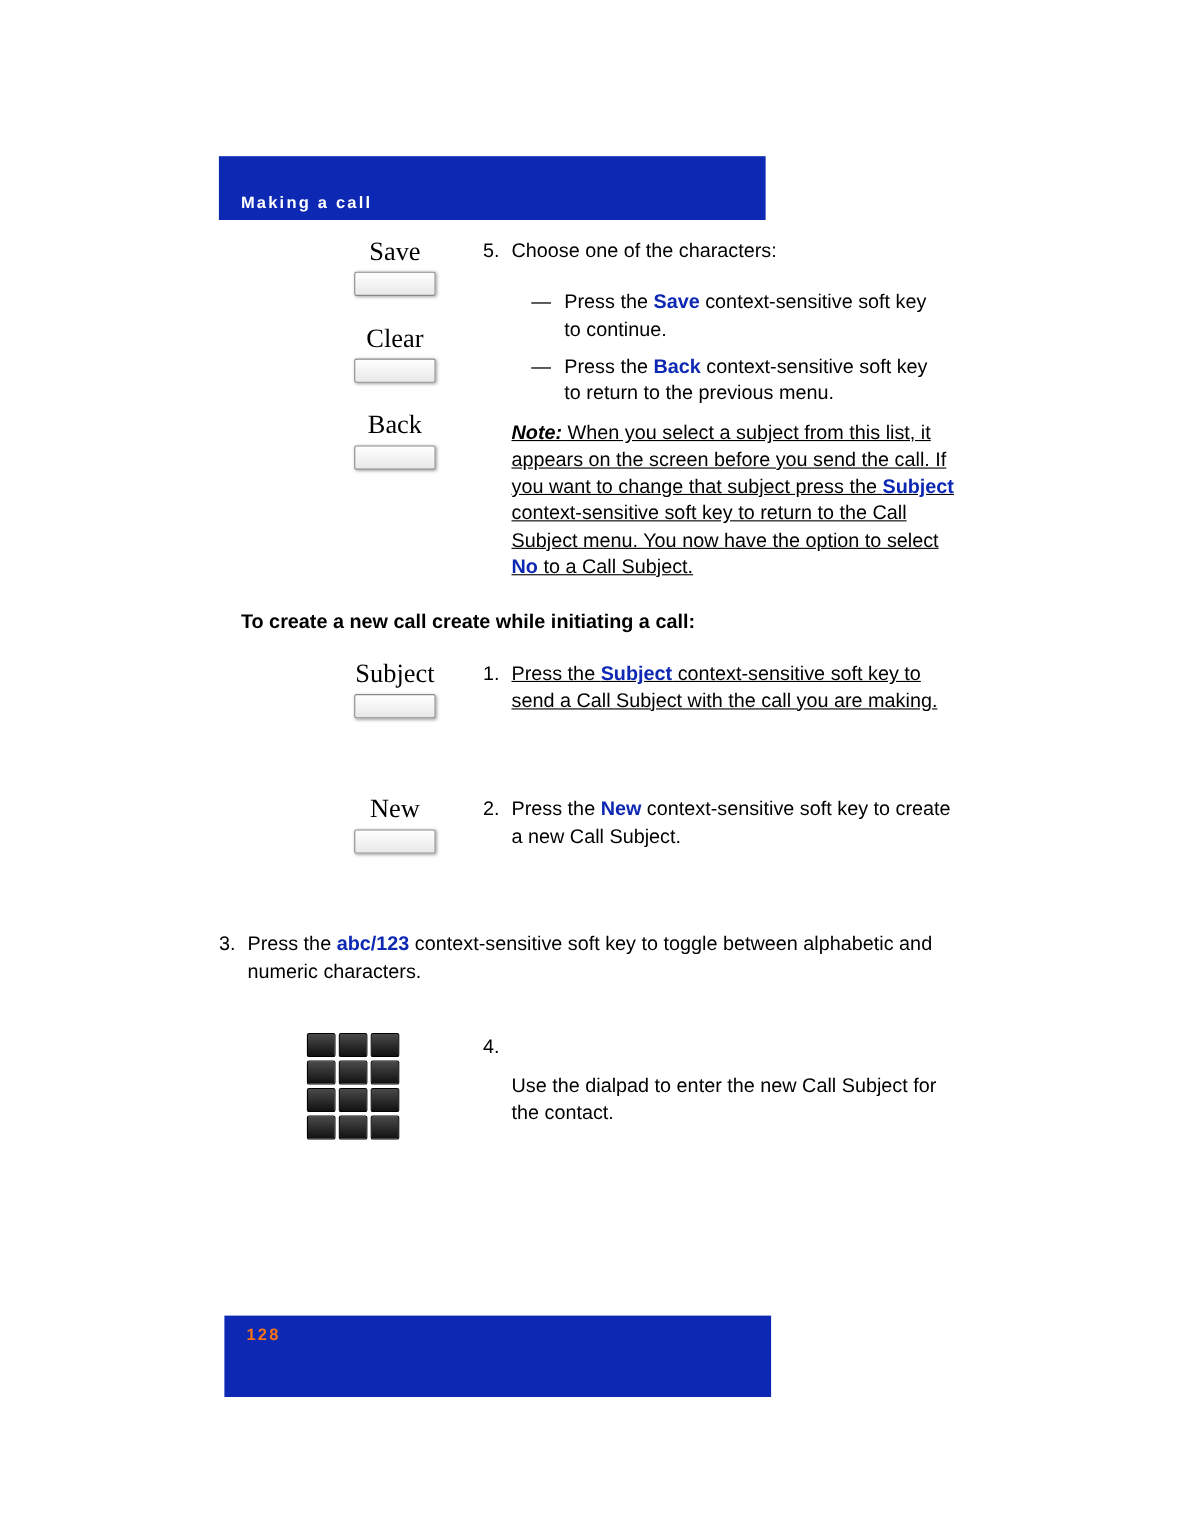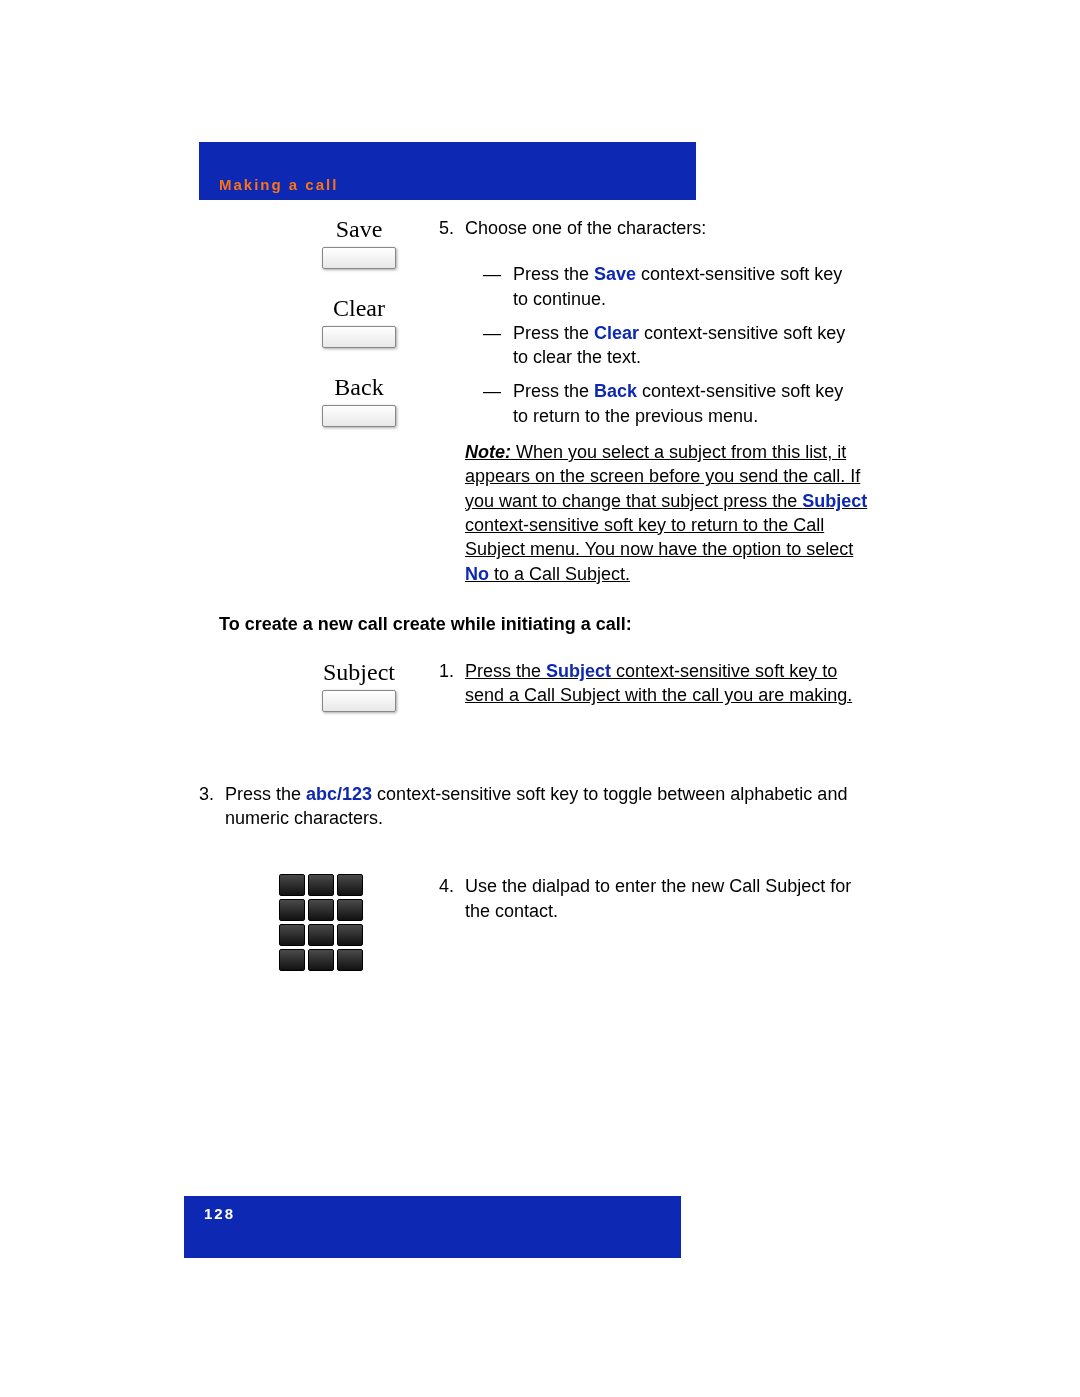--- a/index.html
+++ b/index.html
@@ -21,21 +21,21 @@
     left: 199px;
     width: 497px;
     height: 58px;
     background: #0d28b3;
     display: flex;
     align-items: flex-end;
     padding: 0 0 7px 20px;
     box-sizing: border-box;
   }
   .header-bar span {
-    color: #f97316;
+    color: #ffffff;
     font-weight: bold;
     font-size: 15px;
     letter-spacing: 2px;
   }
   .content {
     position: absolute;
     top: 216px;
     left: 199px;
     width: 670px;
   }
@@ -114,25 +114,25 @@
     margin-left: 80px;
   }
   .dialpad div {
     background: linear-gradient(#4a4a4a, #111);
     border: 1px solid #000;
     border-radius: 2px;
   }
   .footer-bar {
     position: absolute;
     top: 1196px;
-    left: 184px;
+    left: 204px;
     width: 497px;
-    height: 62px;
+    height: 74px;
     background: #0d28b3;
-    color: #ffffff;
+    color: #f97316;
     font-weight: bold;
     font-size: 15px;
     letter-spacing: 2px;
     display: flex;
     align-items: flex-start;
     padding: 9px 0 0 20px;
     box-sizing: border-box;
   }
 </style>
 </head>
@@ -162,21 +162,20 @@
         </div>
       </div>
 
       <div class="right-col">
         <div style="display:flex;">
           <div class="step-num">5.</div>
           <div style="flex:1;">
             <div>Choose one of the characters:</div>
             <ul class="sub">
               <li><span>Press the </span><span class="kw">Save</span><span> context-sensitive soft key to continue.</span></li>
-              <li><span>Press the </span><span class="kw">Clear</span><span> context-sensitive soft key to clear the text.</span></li>
               <li><span>Press the </span><span class="kw">Back</span><span> context-sensitive soft key to return to the previous menu.</span></li>
             </ul>
             <div class="note-block">
               <span style="font-style:italic;font-weight:bold;">Note:</span><span>  When you select a subject from this list, it appears on the screen before you send the call. If you want to change that subject press the </span><span class="kw">Subject</span><span> context-sensitive soft key to return to the Call Subject menu. You now have the option to select </span><span class="kw">No</span><span> to a Call Subject.</span>
             </div>
           </div>
         </div>
       </div>
     </div>
 
@@ -190,20 +189,34 @@
         </div>
       </div>
       <div class="step-right">
         <div style="display:flex;">
             <div class="step-num">1.</div>
             <div style="flex:1;text-decoration:underline;"><span>Press the </span><span class="kw">Subject</span><span> context-sensitive soft key to send a Call Subject with the call you are making.</span></div>
           </div>
       </div>
     </div>
 
+    <div class="step-row">
+      <div class="left-col">
+        <div class="softkey">
+          <div class="softkey-label">New</div>
+          <div class="softkey-btn"></div>
+        </div>
+      </div>
+      <div class="step-right">
+        <div style="display:flex;">
+            <div class="step-num">2.</div>
+            <div style="flex:1;"><span>Press the </span><span class="kw">New</span><span> context-sensitive soft key to create a new Call Subject.</span></div>
+          </div>
+      </div>
+    </div>
 
     <div class="step-row">
       <div class="step-right">
         <div style="display:flex;">
             <div class="step-num">3.</div>
             <div style="flex:1;"><span>Press the </span><span class="kw">abc/123</span><span> context-sensitive soft key to toggle between alphabetic and numeric characters.</span></div>
           </div>
       </div>
     </div>
 
@@ -220,21 +233,21 @@
             <div></div>
             <div></div>
           <div></div>
             <div></div>
             <div></div>
         </div>
       </div>
       <div class="step-right">
         <div style="display:flex;">
             <div class="step-num">4.</div>
-            <div style="flex:1;">Use the dialpad to enter the new Call Subject for the contact.</div>
+            <div style="flex:1;margin-top:36px;">Use the dialpad to enter the new Call Subject for the contact.</div>
           </div>
       </div>
     </div>
 
   </div>
 
   <div class="footer-bar">
     <span>128</span>
   </div>
 

